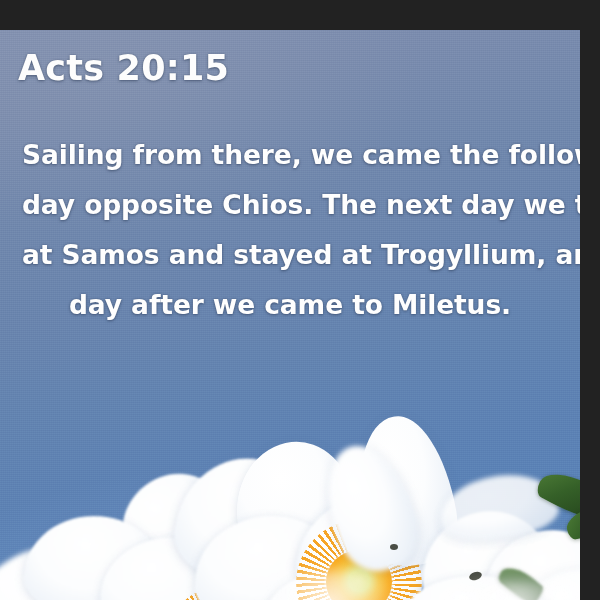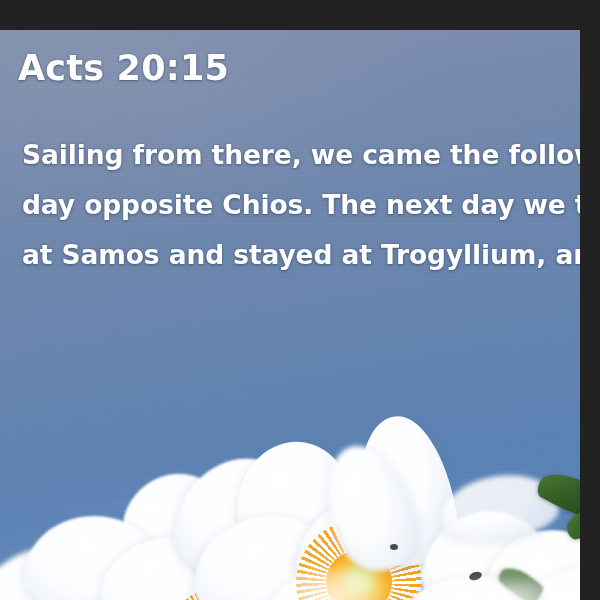--- a/index.html
+++ b/index.html
@@ -191,15 +191,16 @@
     <div class="bloom-glow" style="left:240px; top:150px; width:180px; height:70px;"></div>
     <div class="bloom-glow" style="left:430px; top:160px; width:170px; height:60px;"></div>
   </div>
 
   <div class="title">Acts 20:15</div>
 
   <div class="verse-body">
     <div class="verse-line">Sailing from there, we came the following</div>
     <div class="verse-line">day opposite Chios. The next day we touched</div>
     <div class="verse-line">at Samos and stayed at Trogyllium, and the</div>
+    <div class="verse-line">day after we came to Miletus.</div>
   </div>
 
 </div>
 
 </body></html>

